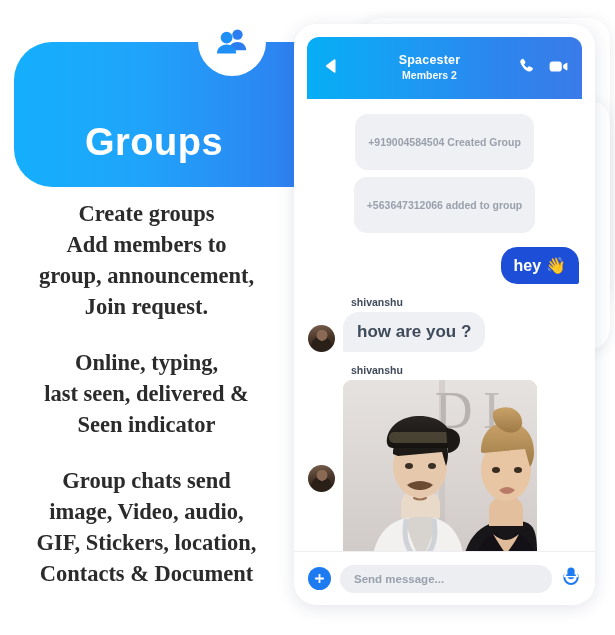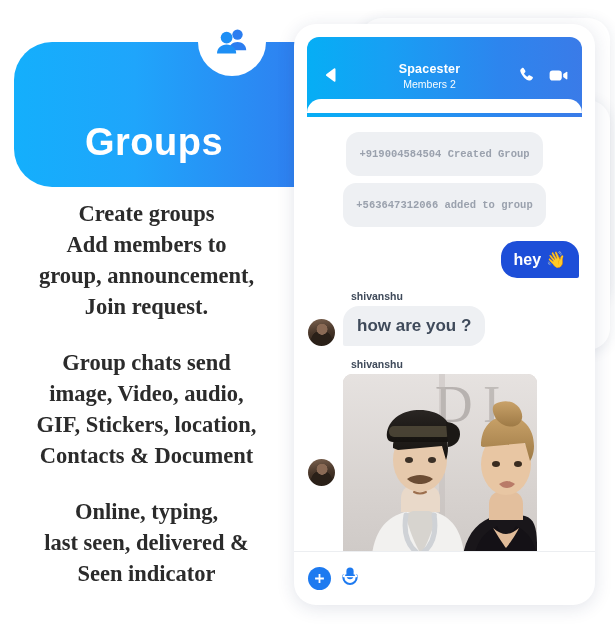--- a/index.html
+++ b/index.html
@@ -97,21 +97,21 @@
     border-radius: 22px;
     box-shadow: 0 3px 18px rgba(30,50,90,0.13);
     z-index: 5;
     overflow: hidden;
     display: flex;
     flex-direction: column;
   }
 
   .chat-header {
     position: relative;
-    height: 80px;
+    height: 62px;
     margin: 13px 13px 0 13px;
     flex: 0 0 auto;
     border-radius: 12px 12px 0 0;
     background: linear-gradient(90deg, #06AEF5 0%, #189FF4 30%, #2D85EE 70%, #3A7BE8 100%);
     display: flex;
     align-items: center;
     padding: 0 14px;
   }
   .hdr-back {
     width: 20px; height: 20px;
@@ -119,21 +119,21 @@
     flex: 0 0 auto;
   }
   .hdr-titles {
     flex: 1 1 auto;
     text-align: center;
     color: #ffffff;
     line-height: 1.15;
     padding-bottom: 2px;
   }
   .hdr-name { font-size: 12.5px; font-weight: bold; letter-spacing: 0.2px; }
-  .hdr-sub  { font-size: 10.5px; font-weight: normal; opacity: 0.97; margin-top: 2px; }
+  .hdr-sub  { font-size: 10.5px; font-weight: bold; opacity: 0.97; margin-top: 2px; }
   .hdr-actions { display: flex; gap: 14px; align-items: center; flex: 0 0 auto; }
 
   .header-curve {
     position: absolute;
     left: 13px;
     right: 13px;
     top: 75px;
     height: 14px;
     background: #ffffff;
     border-radius: 14px 14px 0 0;
@@ -146,24 +146,23 @@
     padding: 8px 14px 4px 14px;
     overflow: hidden;
   }
 
   .sys-row { display: flex; justify-content: center; margin-top: 7px; }
   .sys-pill {
     background: #eef0f3;
     color: #9aa1ad;
     font-size: 10.5px;
     font-weight: bold;
-    padding: 16px 13px;
+    padding: 22px 13px;
     border-radius: 13px;
     white-space: nowrap;
-    font-family: Liberation Mono, monospace;
   }
 
   .out-row { display: flex; justify-content: flex-end; margin-top: 14px; padding-right: 2px; }
   .out-bubble {
     background: #1d4ed8;
     color: #ffffff;
     font-size: 16px;
     font-weight: bold;
     padding: 9px 13px;
     border-radius: 16px 16px 2px 16px;
@@ -298,27 +297,27 @@
         <path d="M2 25.6c0-5.4 4.3-9 9.6-9s9.6 3.6 9.6 9z" fill="#1D8FF5"></path>
       </svg>
     </span>
   </div>
 
   <div class="promo-text">
     <div class="promo-para" style="white-space:pre-line">Create groups
 Add members to
 group, announcement,
 Join request.</div>
+    <div class="promo-para" style="white-space:pre-line">Online, typing,
+last seen, delivered &amp;
+Seen indicator</div>
     <div class="promo-para" style="white-space:pre-line">Group chats send
 image, Video, audio,
 GIF, Stickers, location,
 Contacts &amp; Document</div>
-    <div class="promo-para" style="white-space:pre-line">Online, typing,
-last seen, delivered &amp;
-Seen indicator</div>
   </div>
 
   <div class="bg-card bg-card-a"></div>
   <div class="bg-card bg-card-b"></div>
 
   <div class="phone">
 
     <div class="chat-header">
       <div class="hdr-back">
         <span>
@@ -457,20 +456,21 @@
     </div>
 
     <div class="composer">
       <div class="plus-btn">
         <span>
           <svg width="11" height="11" viewBox="0 0 11 11" aria-hidden="true">
             <path d="M4.6 1.1h1.8v3.5h3.5v1.8H6.4v3.5H4.6V6.4H1.1V4.6h3.5z" fill="#ffffff"></path>
           </svg>
         </span>
       </div>
+      <input class="msg-input" type="text" placeholder="Send message..." style="">
       <div class="mic-btn">
         <span>
           <svg width="20" height="21" viewBox="0 0 20 21" aria-hidden="true">
             <rect x="6.4" y="1.6" width="7.2" height="11.6" rx="3.6" fill="#1D7AF0"></rect>
             <path d="M3.4 9.6v1.8a6.6 6.6 0 0 0 13.2 0V9.6" stroke="#1D7AF0" stroke-width="2.1" fill="none" stroke-linecap="round"></path>
             <rect x="2.6" y="9.1" width="14.8" height="2.1" rx="1" fill="#ffffff"></rect>
             <rect x="5" y="8.4" width="10" height="1.5" rx="0.7" fill="#1D7AF0"></rect>
           </svg>
         </span>
       </div>

